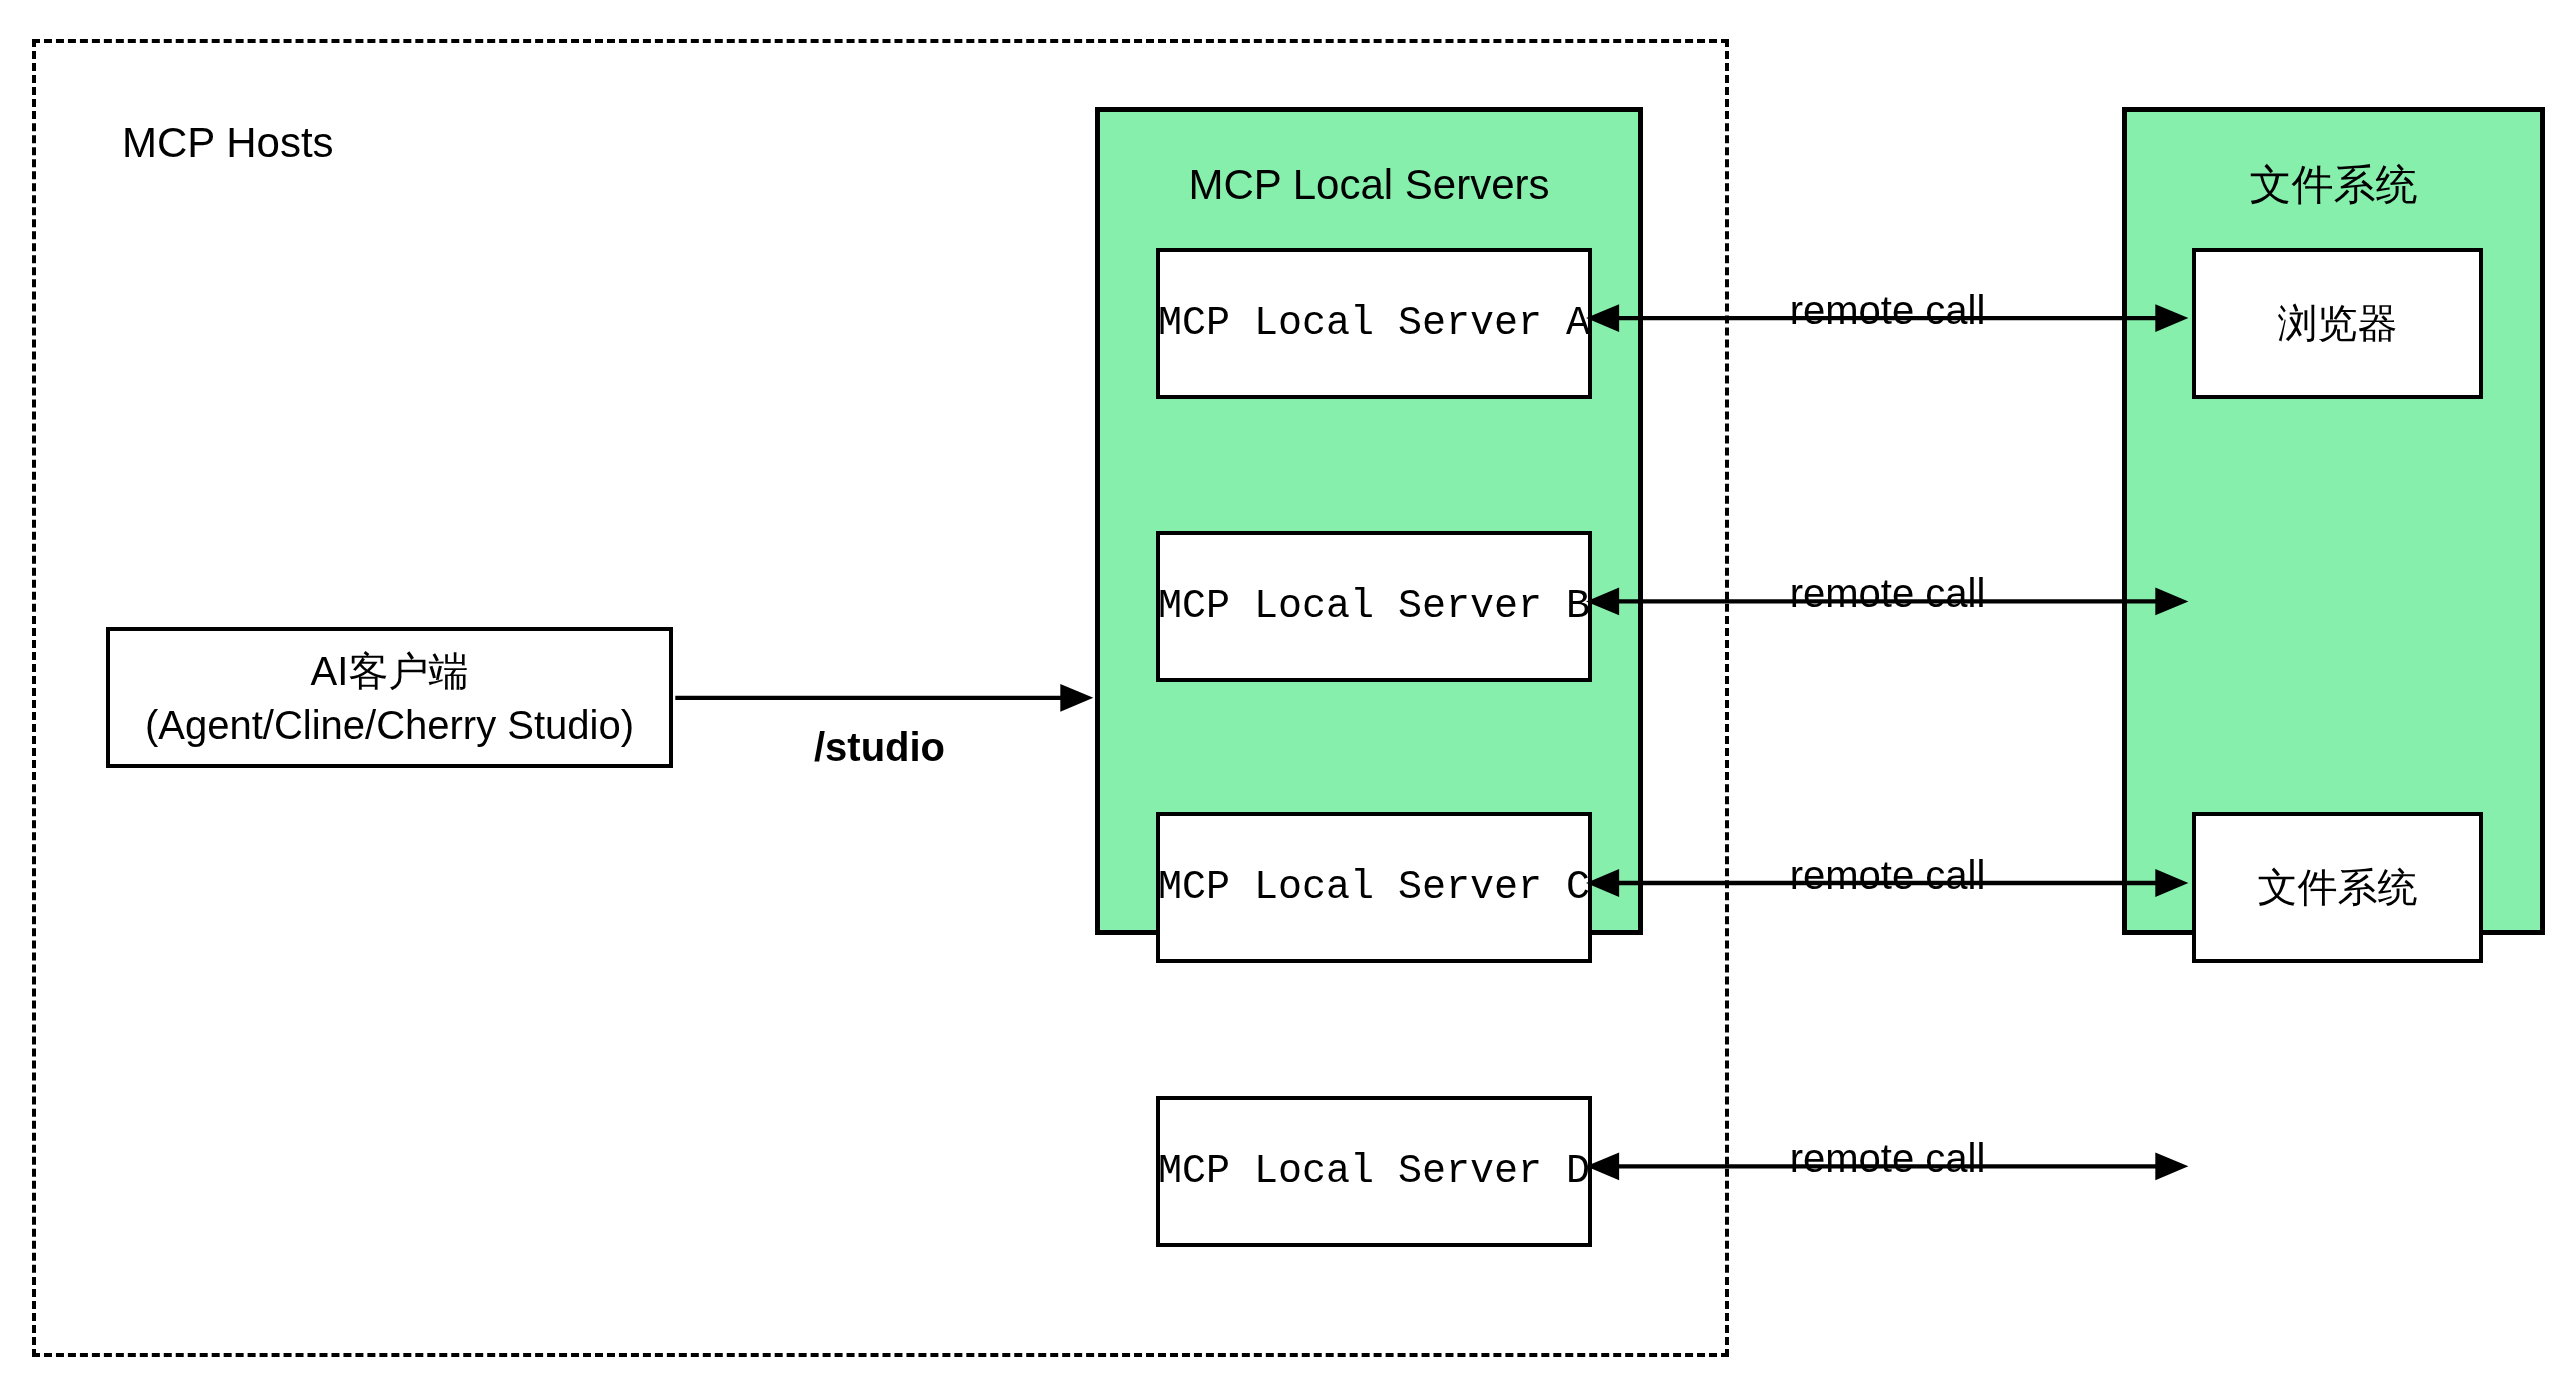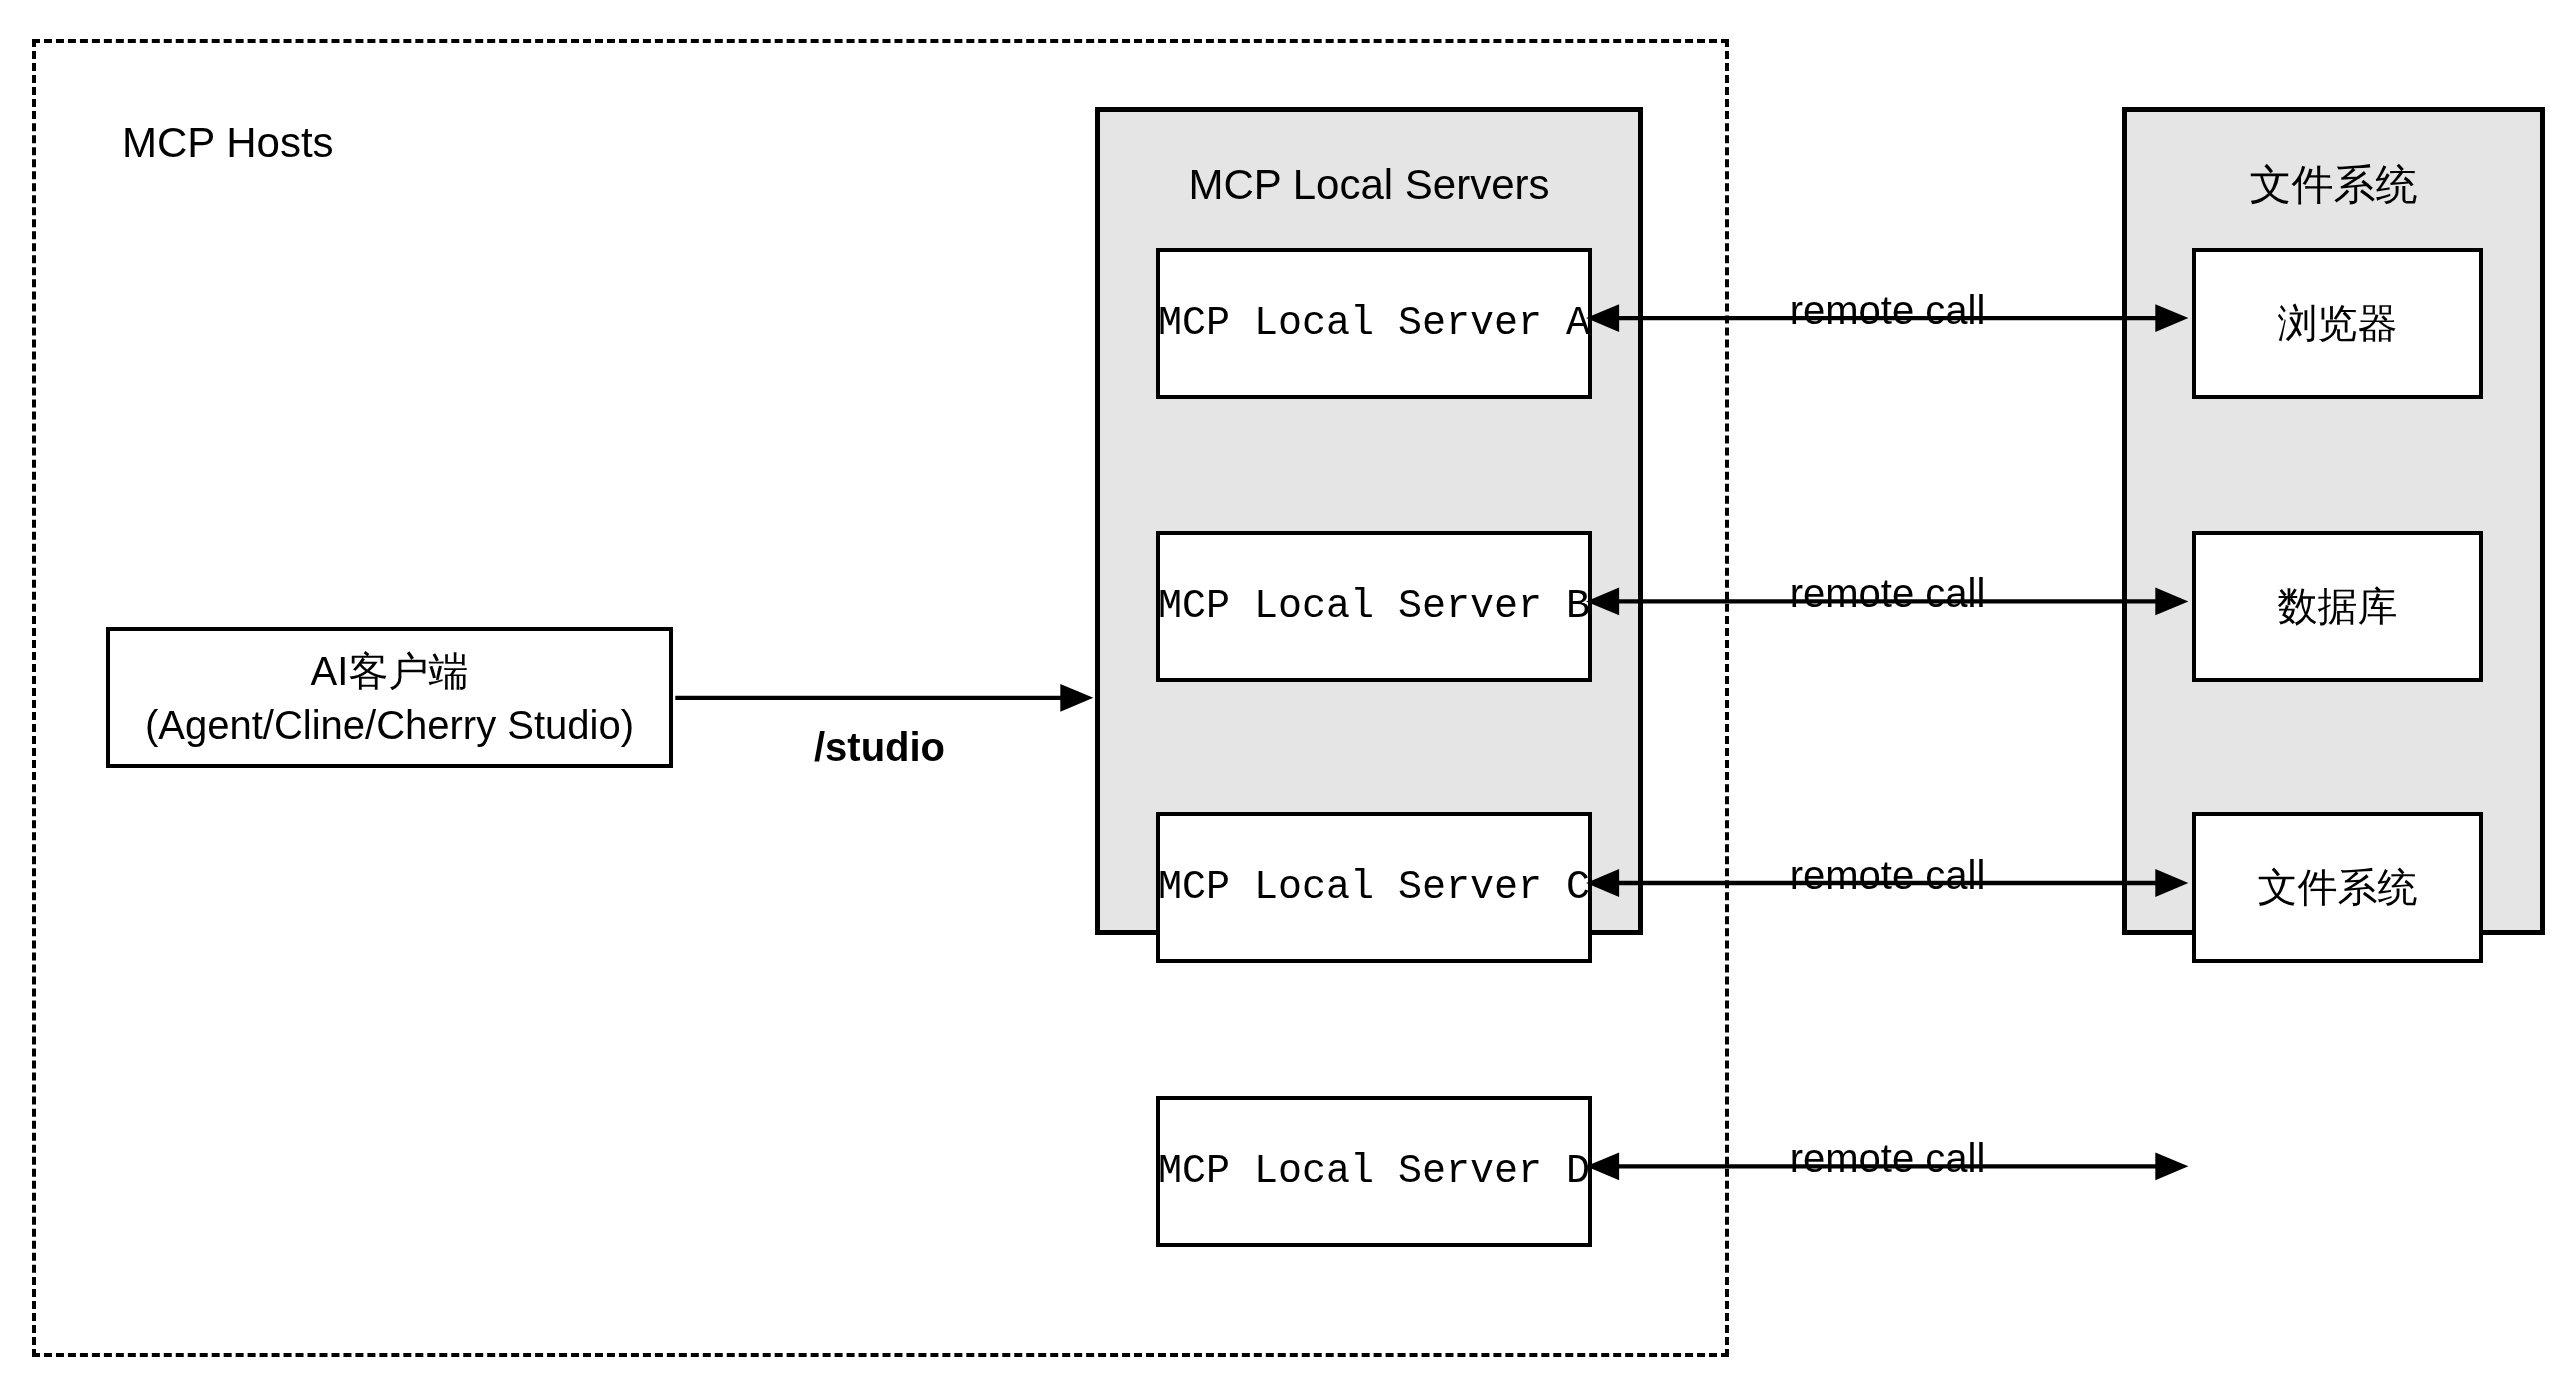--- a/index.html
+++ b/index.html
@@ -43,21 +43,21 @@
     align-items: center;
     justify-content: center;
     text-align: center;
     font-size: 40px;
     line-height: 54px;
   }
 
   
   .group {
     border: 5.2px solid #000000;
-    background: #e5e5e5;
+    background: #86efac;
     top: 107px;
     height: 828px;
   }
   .group.local    { left: 1095px; width: 548px; }
   .group.services { left: 2122px; width: 423px; }
   .group-title {
     position: absolute;
     left: 0; top: 47px;
     width: 100%;
     text-align: center;
@@ -140,23 +140,20 @@
     <div class="node row-4">
       <span>MCP Local Server D</span>
     </div>
   </div>
 
   <div class="abs group services">
     <div class="group-title">文件系统</div>
     <div class="node row-1">
       <span>浏览器</span>
     </div>
-    <div class="node row-2">
-      <span>数据库</span>
-    </div>
     <div class="node row-3">
       <span>文件系统</span>
     </div>
   </div>
 
   <div class="edge-label studio-label">/studio</div>
   <div class="edge-label rc-label rc-1">remote call</div>
   <div class="edge-label rc-label rc-2">remote call</div>
   <div class="edge-label rc-label rc-3">remote call</div>
   <div class="edge-label rc-label rc-4">remote call</div>

